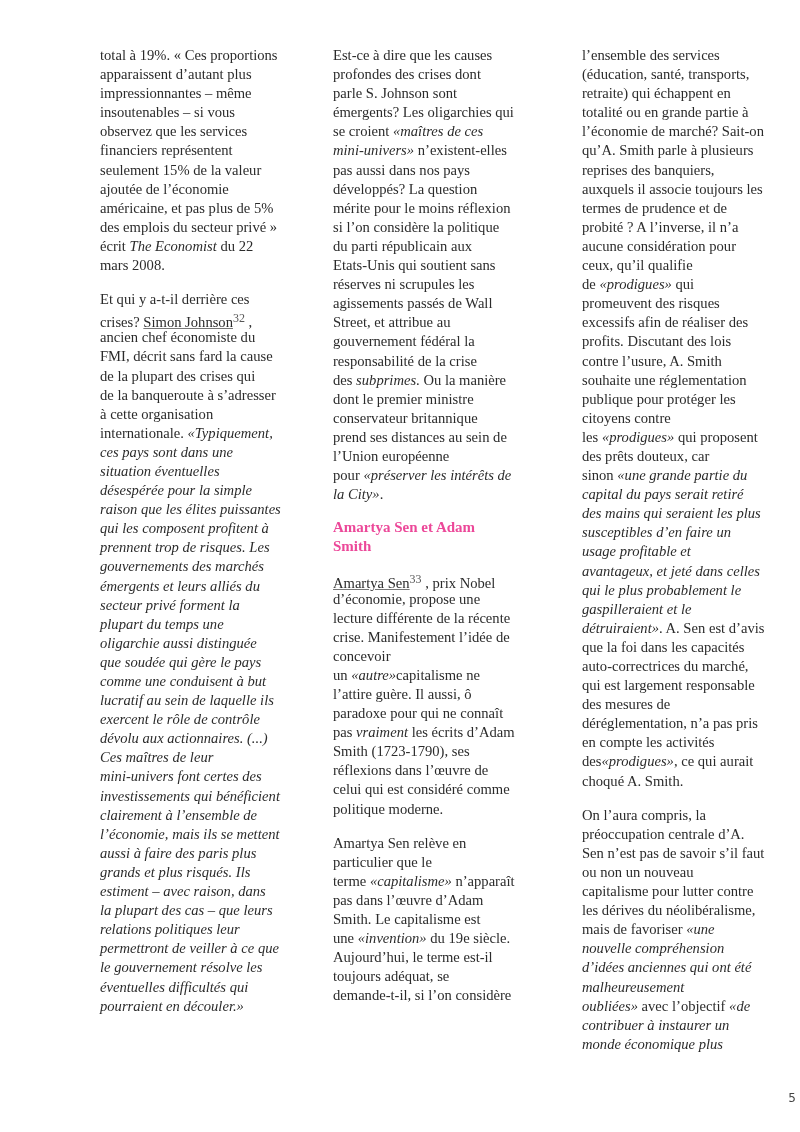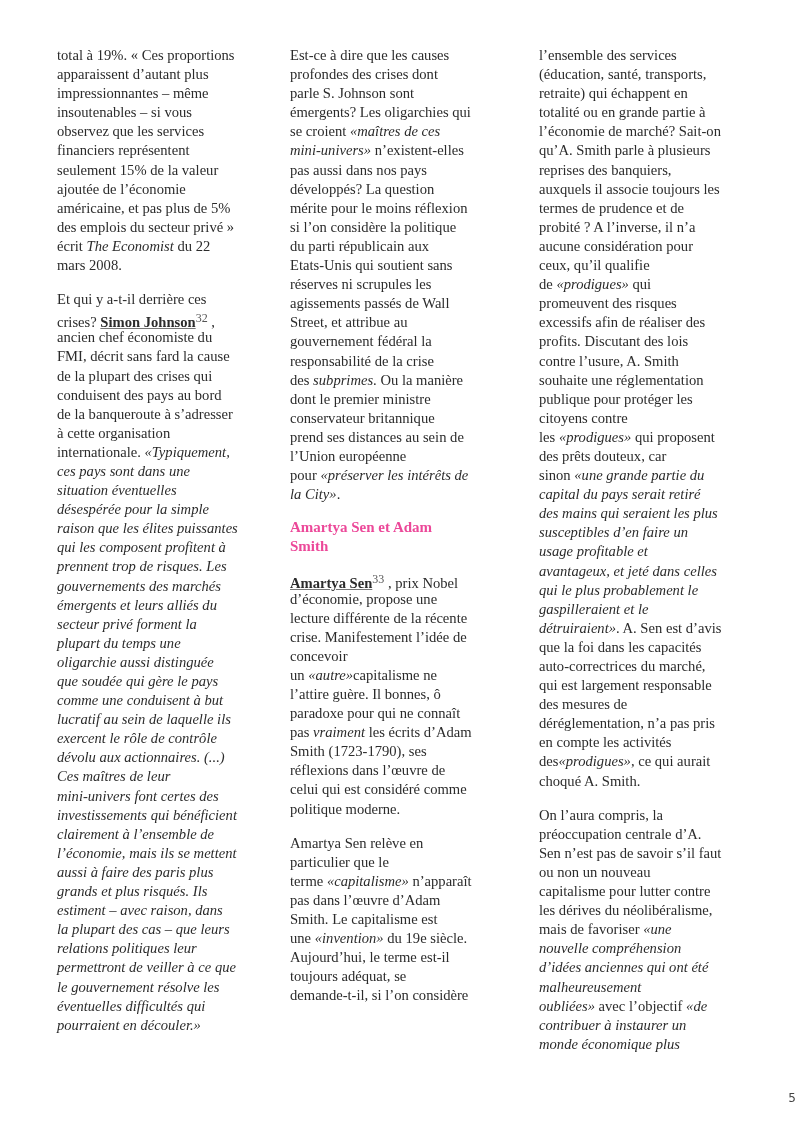--- a/index.html
+++ b/index.html
@@ -1,27 +1,27 @@
 <!DOCTYPE html>
 <html><head>
 <meta charset="utf-8">
 <style>
   html, body { margin: 0; padding: 0; background: #ffffff; }
   body { width: 800px; height: 1132px; position: relative; overflow: hidden;
          font-family: "Liberation Serif", "DejaVu Serif", serif; color: #2b2b2b; }
-  .col { position: absolute; top: 46px; width: 228px; font-size: 14.6px; line-height: 19.1px; }
+  .col { position: absolute; top: 46px; width: 228px; font-size: 14.6px; line-height: 19.1px; margin-left: 43px; }
   .col1 { left: 57px; }
   .col2 { left: 290px; }
   .col3 { left: 539px; }
   .line { display: block; white-space: nowrap; height: 19.1px; }
   .gap { display: block; height: 15px; }
   .hgap { display: block; height: 14px; }
   .heading { font-weight: bold; color: #ec4899; font-size: 15px; }
   i { font-style: italic; }
-  .u { text-decoration: underline; text-decoration-color: #777; font-weight: bold; }
+  .u { text-decoration: underline; text-decoration-color: #777; }
   sup { font-size: 12px; vertical-align: 5px; color: #555; }
   .page-number { position: absolute; right: 4px; bottom: 27px; font-family: "DejaVu Sans", sans-serif; font-size: 12px; color: #444; }
 </style>
 </head>
 <body>
 
 <div class="col col1">
     <div>
       <span class="line"><span>total à 19%. « Ces proportions</span></span>
       <span class="line"><span>apparaissent d’autant plus</span></span>
@@ -36,21 +36,20 @@
       <span class="line"><span>écrit </span><i>The Economist</i><span> du 22</span></span>
       <span class="line"><span>mars 2008.</span></span>
     </div>
     <span class="gap"></span>
     <div>
       <span class="line"><span>Et qui y a-t-il derrière ces</span></span>
       <span class="line"><span>crises? </span><span class="u">Simon Johnson</span><sup>32</sup><span> ,</span></span>
       <span class="line"><span>ancien chef économiste du</span></span>
       <span class="line"><span>FMI, décrit sans fard la cause</span></span>
       <span class="line"><span>de la plupart des crises qui</span></span>
-      <span class="line"><span>conduisent des pays au bord</span></span>
       <span class="line"><span>de la banqueroute à s’adresser</span></span>
       <span class="line"><span>à cette organisation</span></span>
       <span class="line"><span>internationale. </span><i>«Typiquement,</i></span>
       <span class="line"><i>ces pays sont dans une</i></span>
       <span class="line"><i>situation éventuelles</i></span>
       <span class="line"><i>désespérée pour la simple</i></span>
       <span class="line"><i>raison que les élites puissantes</i></span>
       <span class="line"><i>qui les composent profitent à</i></span>
       <span class="line"><i>prennent trop de risques. Les</i></span>
       <span class="line"><i>gouvernements des marchés</i></span>
@@ -112,21 +111,21 @@
       <span class="line"><span>Smith</span></span>
     </div>
     <span class="hgap"></span>
     <div>
       <span class="line"><span class="u">Amartya Sen</span><sup>33</sup><span> , prix Nobel</span></span>
       <span class="line"><span>d’économie, propose une</span></span>
       <span class="line"><span>lecture différente de la récente</span></span>
       <span class="line"><span>crise. Manifestement l’idée de</span></span>
       <span class="line"><span>concevoir</span></span>
       <span class="line"><span>un </span><i>«autre»</i><span>capitalisme ne</span></span>
-      <span class="line"><span>l’attire guère. Il bonnes, ô</span></span>
+      <span class="line"><span>l’attire guère. Il aussi, ô</span></span>
       <span class="line"><span>paradoxe pour qui ne connaît</span></span>
       <span class="line"><span>pas </span><i>vraiment</i><span> les écrits d’Adam</span></span>
       <span class="line"><span>Smith (1723-1790), ses</span></span>
       <span class="line"><span>réflexions dans l’œuvre de</span></span>
       <span class="line"><span>celui qui est considéré comme</span></span>
       <span class="line"><span>politique moderne.</span></span>
     </div>
     <span class="gap"></span>
     <div>
       <span class="line"><span>Amartya Sen relève en</span></span>

